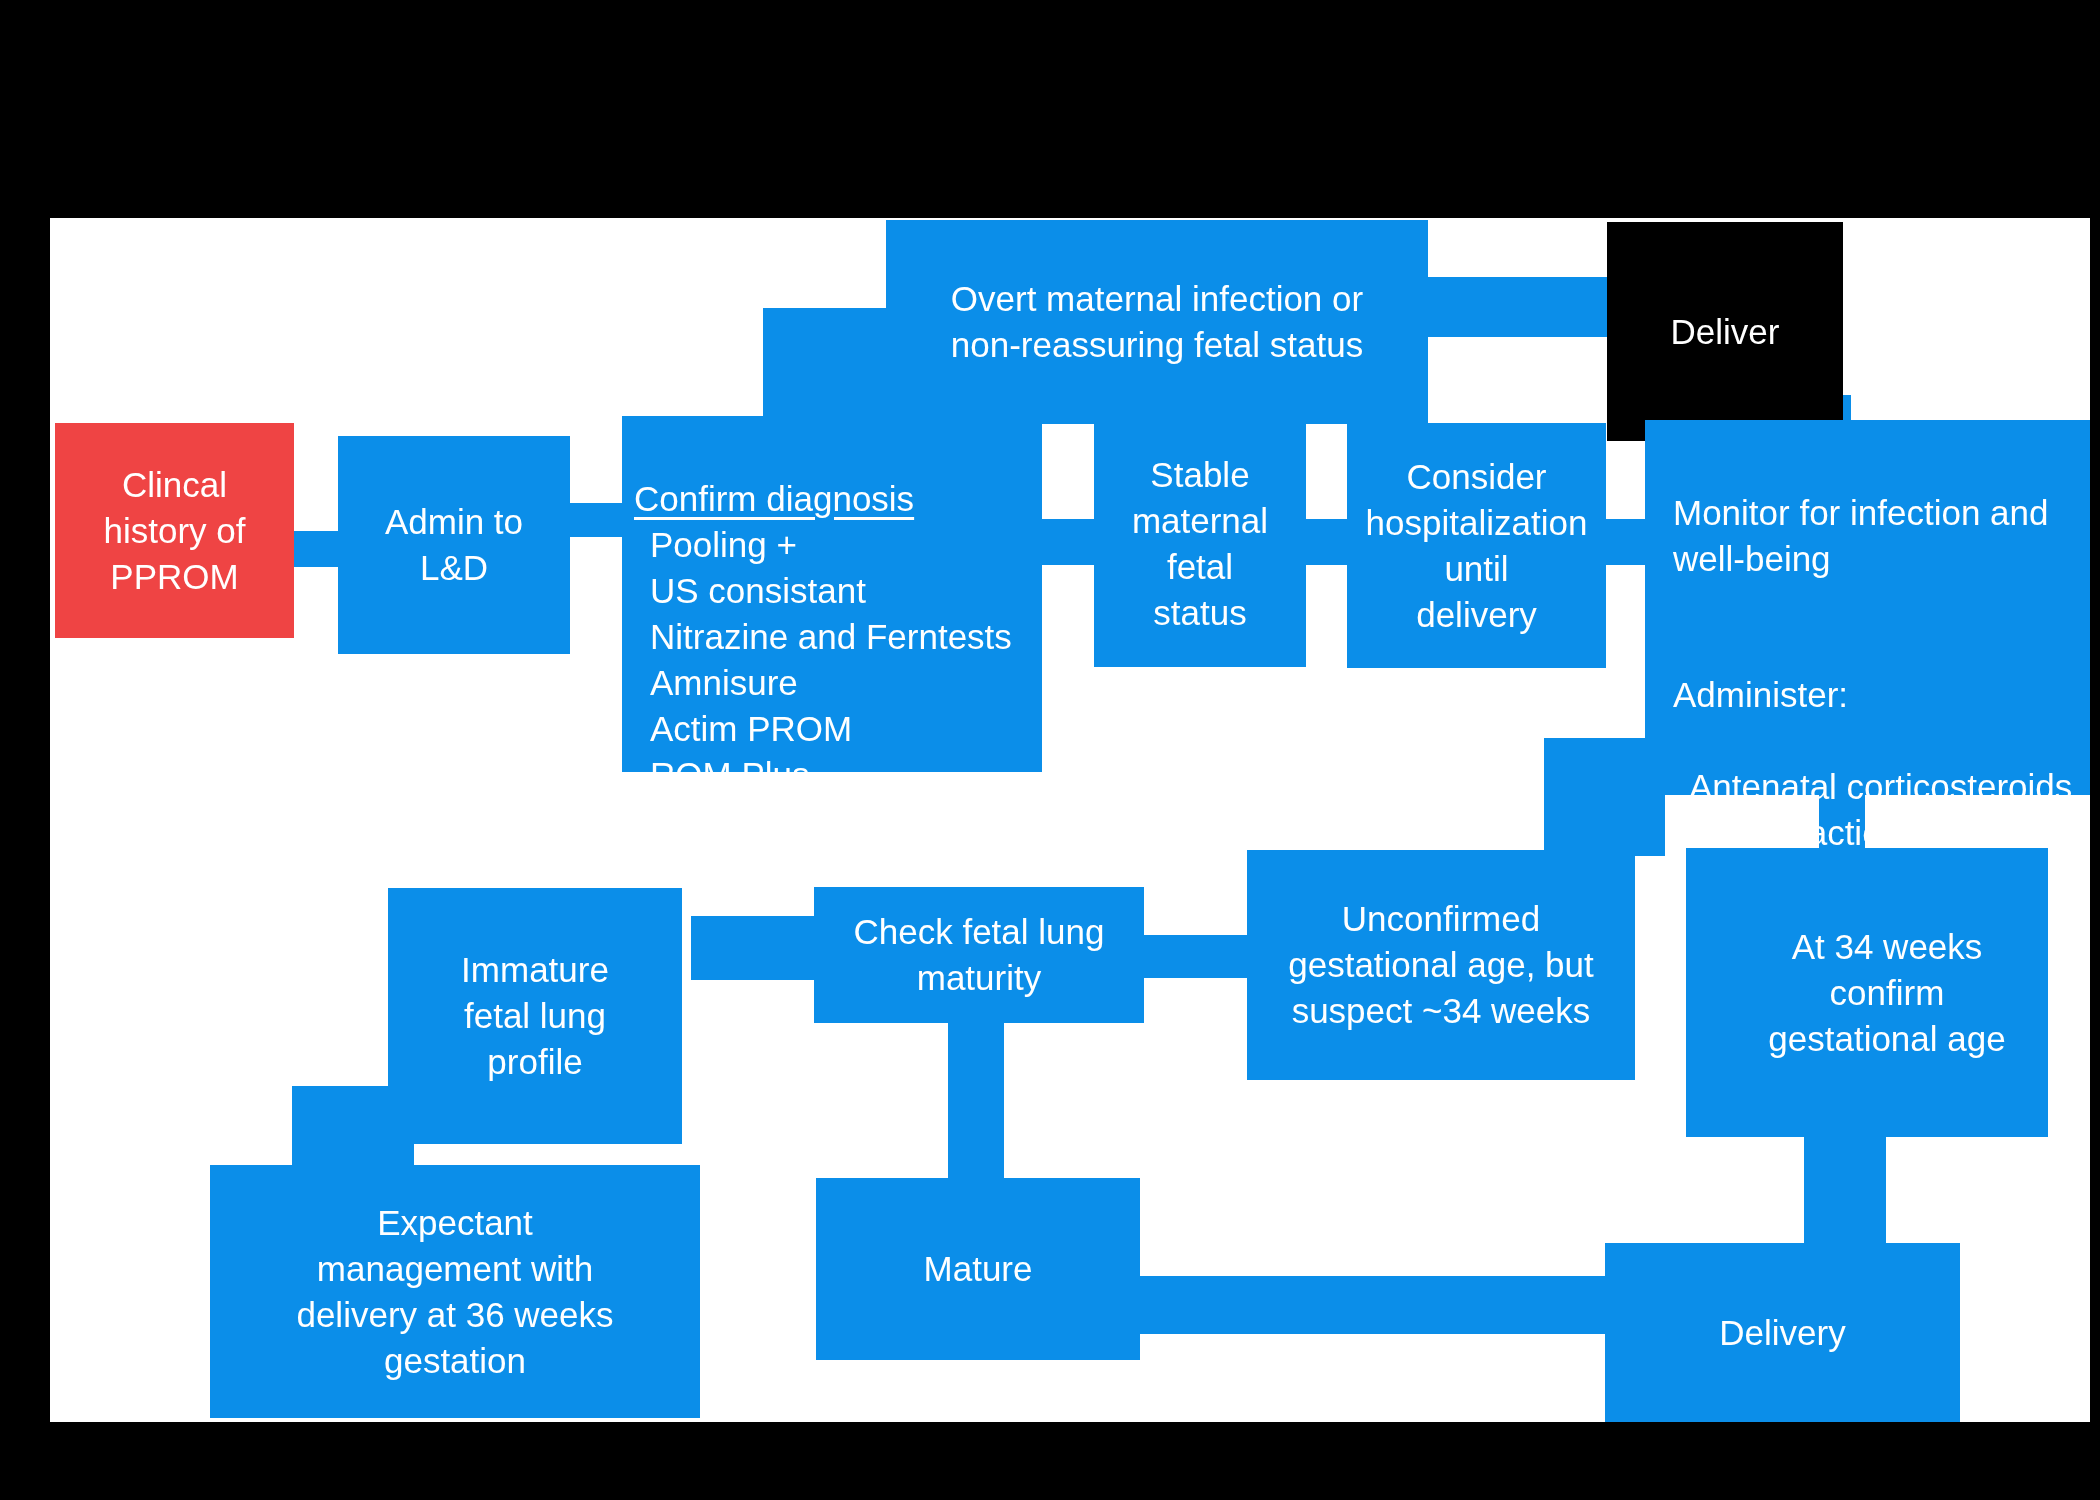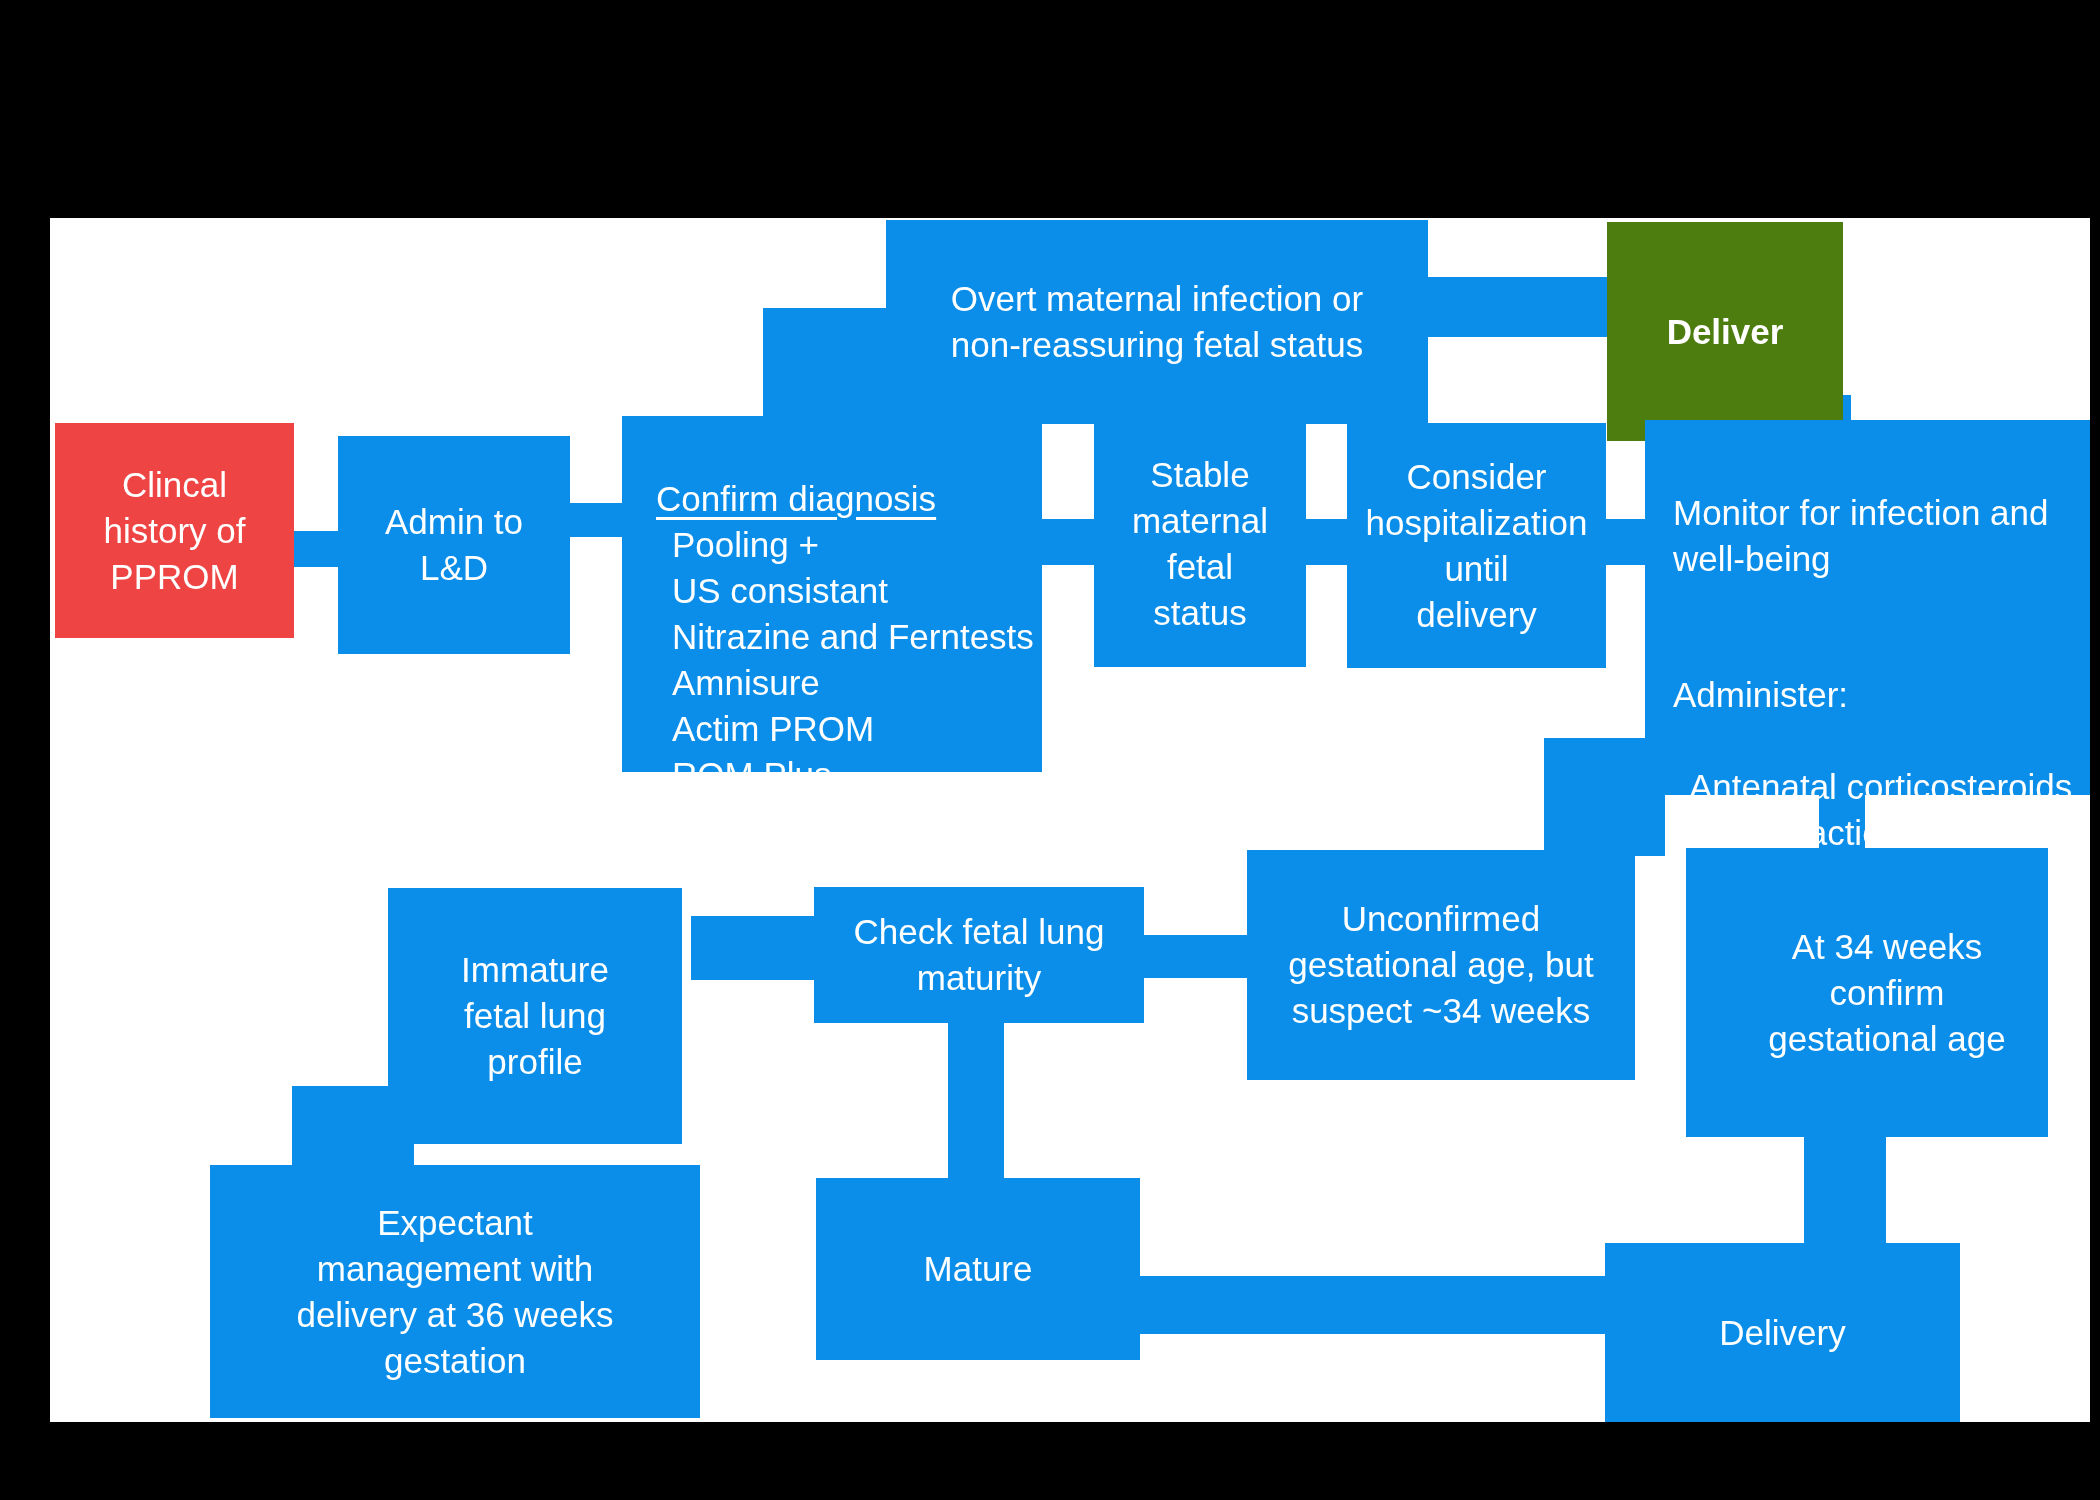--- a/index.html
+++ b/index.html
@@ -36,34 +36,34 @@
     <div class="conn" style="left:242px;top:868px;width:122px;height:137px;background:#0B8EE9;"></div>
     <div class="conn" style="left:1090px;top:1058px;width:465px;height:58px;background:#0B8EE9;"></div>
 
     <div class="node" style="left:5px;top:205px;width:239px;height:215px;background:#ef4444;">Clincal
 history of
 PPROM</div>
 
     <div class="node" style="left:288px;top:218px;width:232px;height:218px;background:#0B8EE9;">Admin to
 L&amp;D</div>
 
-    <div class="node left" style="left:572px;top:198px;width:420px;height:356px;background:#0B8EE9;padding:14px 0 0 34px;box-sizing:border-box;">
+    <div class="node left" style="left:572px;top:198px;width:420px;height:356px;background:#0B8EE9;padding:14px 0 0 12px;box-sizing:border-box;">
       <span class="u">Confirm diagnosis</span>
       <div class="indent">Pooling +
 US consistant
 Nitrazine and Ferntests
 Amnisure
 Actim PROM
 ROM Plus</div>
     </div>
 
     <div class="node" style="left:836px;top:2px;width:542px;height:204px;background:#0B8EE9;">Overt maternal infection or
 non-reassuring fetal status</div>
 
-    <div class="node" style="left:1557px;top:4px;width:236px;height:219px;background:#4d7c0f;font-weight:bold;">Deliver</div>
+    <div class="node" style="left:1557px;top:4px;width:236px;height:219px;background:#000000;">Deliver</div>
 
     <div class="node" style="left:1044px;top:202px;width:212px;height:247px;background:#0B8EE9;">Stable
 maternal
 fetal
 status</div>
 
     <div class="node" style="left:1297px;top:205px;width:259px;height:245px;background:#0B8EE9;">Consider
 hospitalization
 until
 delivery</div>

